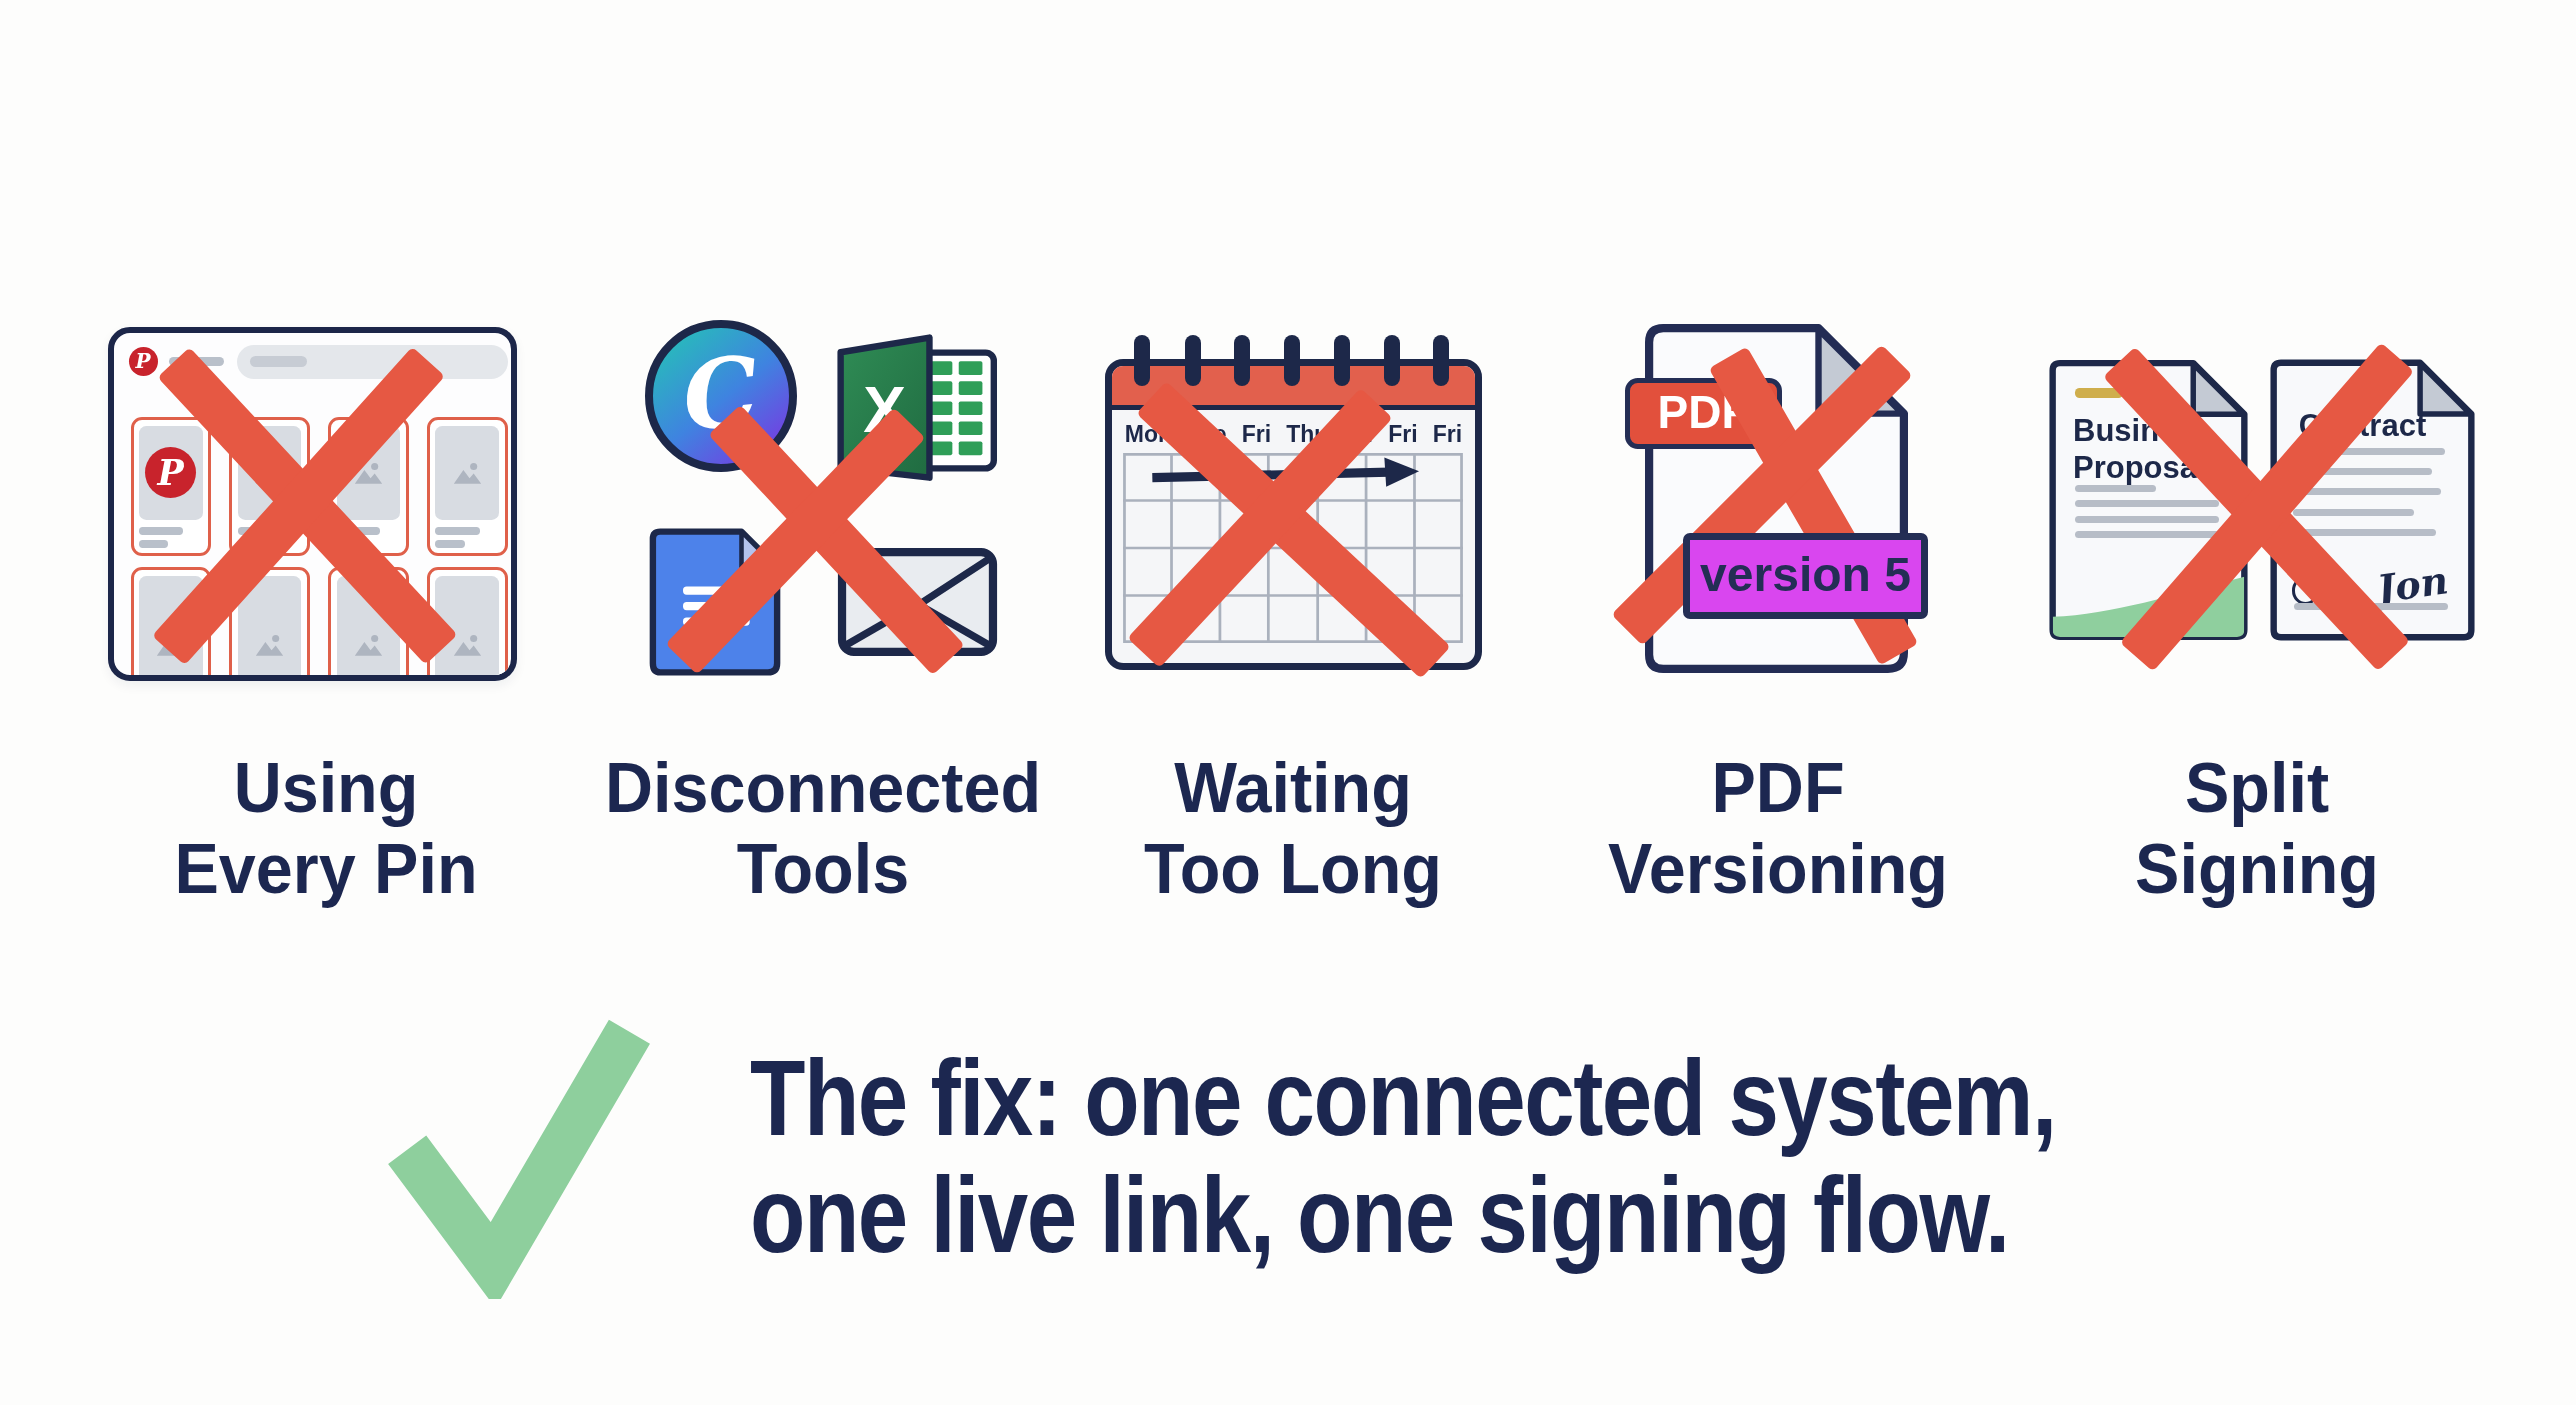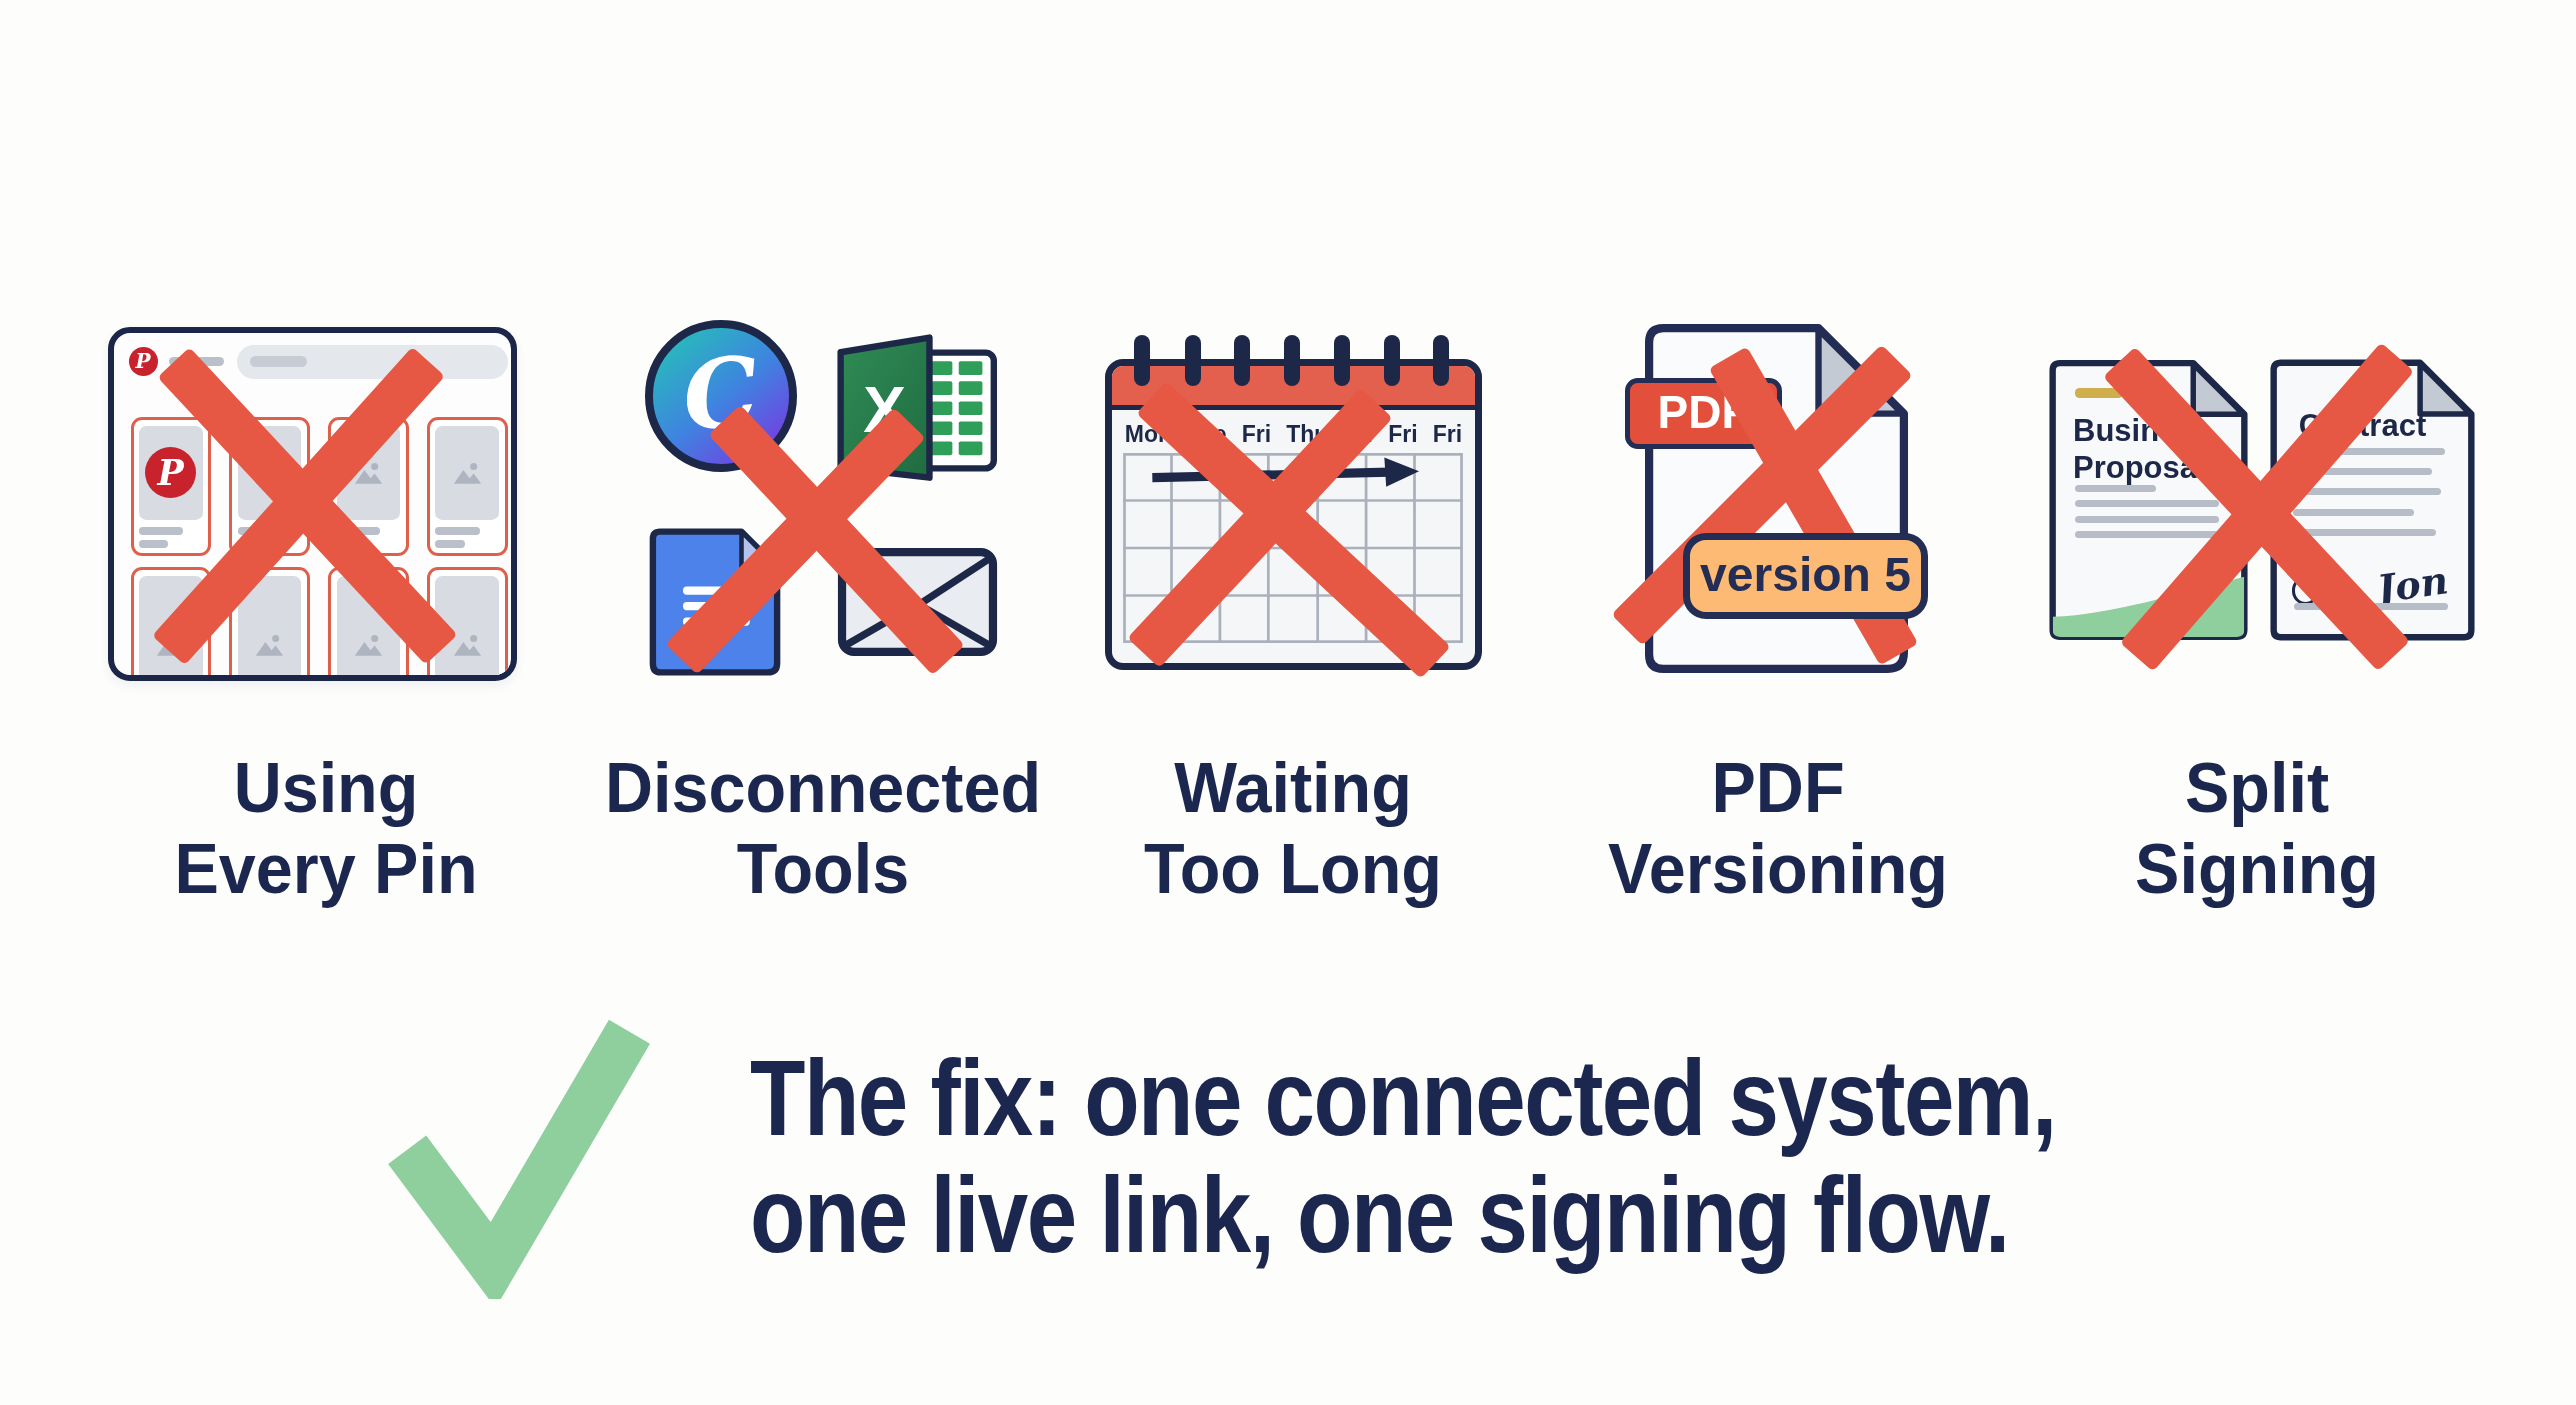--- a/index.html
+++ b/index.html
@@ -72,21 +72,21 @@
     background:#e2604d; border-bottom:5.5px solid #1d2849; }
   .weekdays { position:absolute; left:0; top:55px; width:100%; padding:0 12.8px;
     display:flex; justify-content:space-between;
     font-size:23px; font-weight:bold; color:#1d2849; }
 
   
   .pdf-badge { position:absolute; left:1625px; top:378px; width:157px; height:71px;
     background:#e2503c; border:5.5px solid #242e55; border-radius:12.8px; z-index:2;
     color:#fff; font-size:46px; font-weight:bold; text-align:center; line-height:59px; }
   .version-label { position:absolute; left:1683px; top:533px; width:245px; height:86px;
-    background:#fdba74; border:7.3px solid #242e55; border-radius:23px; z-index:6;
+    background:#d946ef; border:7.3px solid #242e55; border-radius:7px; z-index:6;
     color:#242e55; font-size:48px; font-weight:bold; text-align:center; line-height:70px; }
 
   
   .gold-bar { position:absolute; left:2075px; top:388px; width:48px; height:10px;
     background:#cfae4c; border-radius:4.6px; z-index:2; }
   .biz-title { left:2073px; top:412px; width:151px; font-size:31px; line-height:37px; }
   .contract-title { left:2278px; top:408px; width:169px; font-size:31px; text-align:center; }
   .gray-line { position:absolute; height:7.3px; background:#b7bdc7; border-radius:3.7px; z-index:2; }
   .signature { position:absolute; left:2377px; top:562px; color:#1d2849; z-index:2;
     font:bold italic 38px "DejaVu Serif", serif; transform:rotate(-8deg); }

